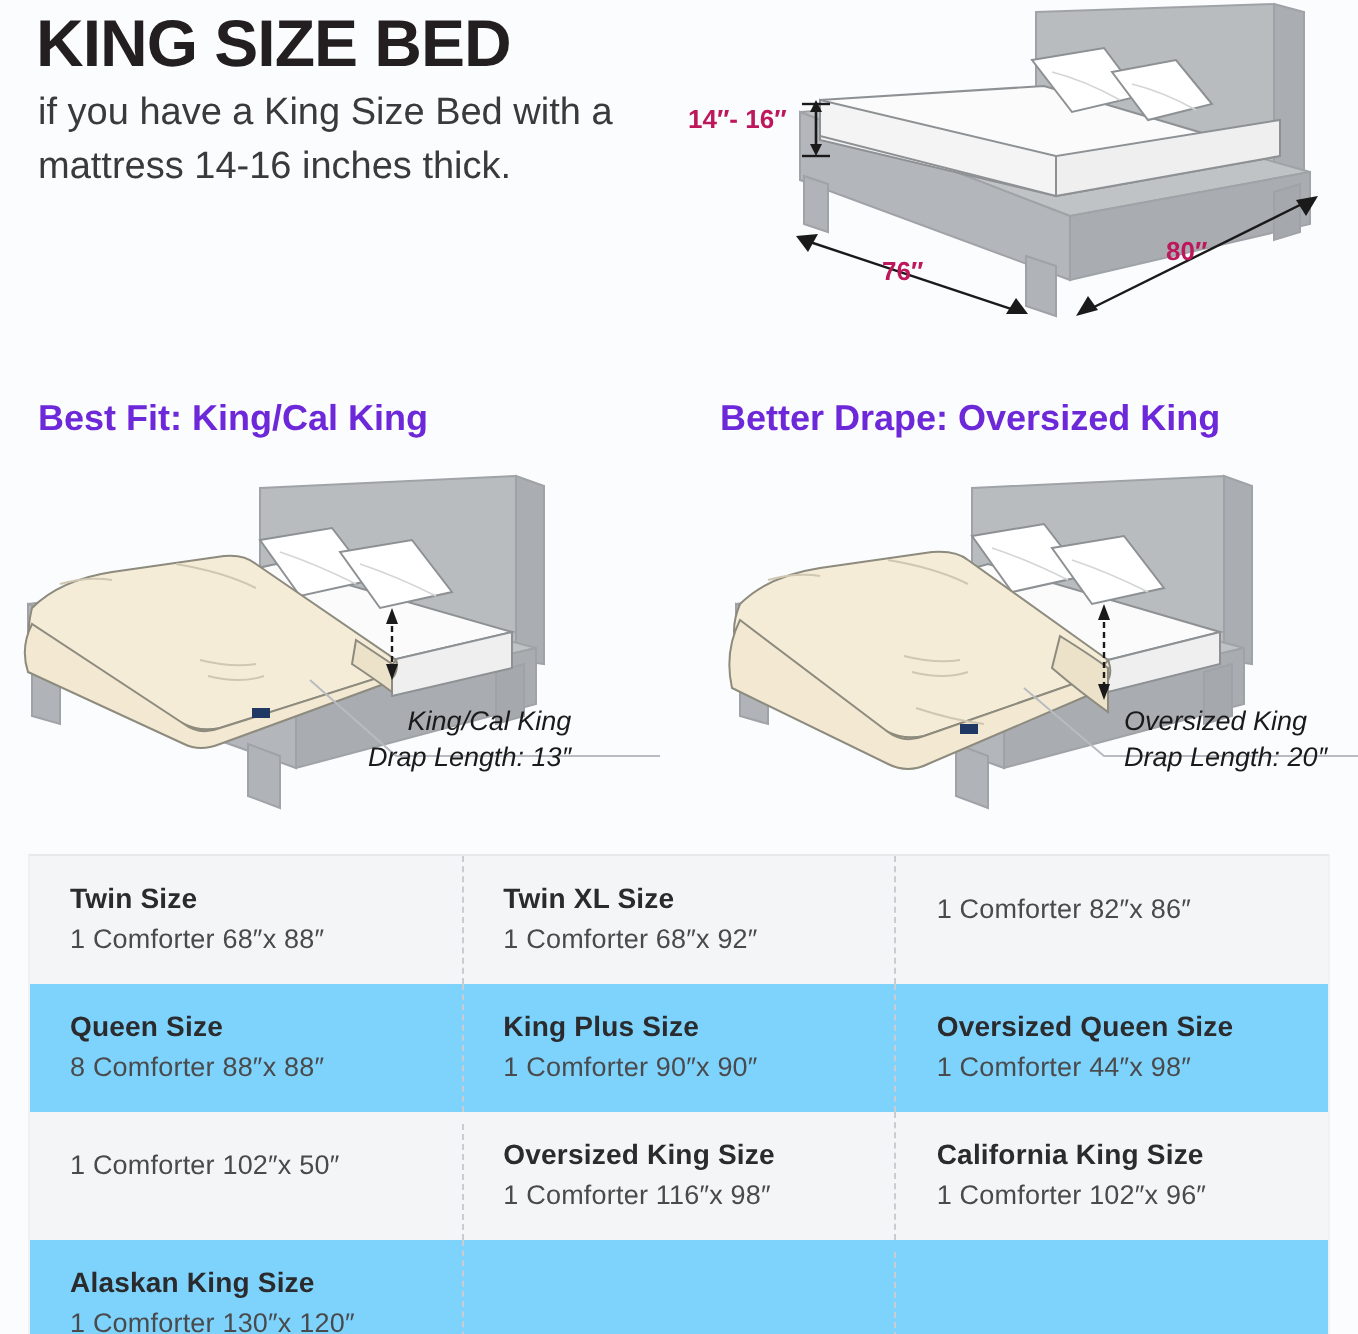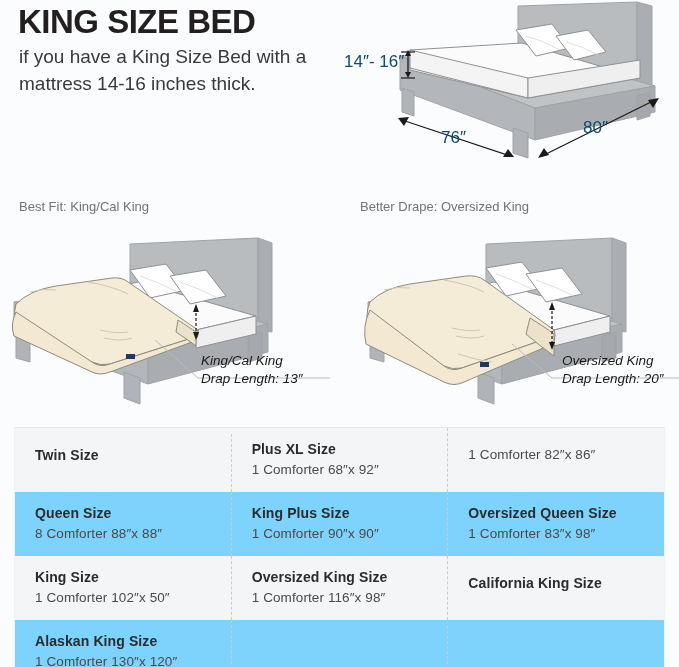--- a/index.html
+++ b/index.html
@@ -40,58 +40,58 @@
     width: 300px;
     font-size: 19px;
     line-height: 1.42;
     color: #3a3a3c;
     font-weight: 300;
   }
 
   
   .sec-head {
     position: absolute;
-    font-size: 13px;
-    color: #737373;
-    font-weight: 400;
+    font-size: 18px;
+    color: #6d28d9;
+    font-weight: 700;
     white-space: nowrap;
   }
   .sec-head.left  { left: 19px;  top: 199px; }
   .sec-head.right { left: 360px; top: 199px; }
 
   
   .illus { position: absolute; }
   .illus svg { display: block; }
 
   #top-bed   { left: 330px; top: 0px;   width: 349px; height: 180px; }
   #left-bed  { left: 0px;   top: 232px; width: 345px; height: 190px; }
   #right-bed { left: 340px; top: 232px; width: 339px; height: 190px; }
 
   
   .dim-label {
     position: absolute;
-    font-size: 17px;
-    font-weight: normal;
-    color: #0c4a6e;
+    font-size: 13px;
+    font-weight: bold;
+    color: #be185d;
     white-space: nowrap;
   }
   #dim-height { left: 344px; top: 52px; }
   #dim-width  { left: 441px; top: 128px; }
   #dim-depth  { left: 583px; top: 118px; }
 
   
   .callout {
     position: absolute;
     font-size: 13.5px;
     font-style: italic;
     color: #1a1a1a;
     line-height: 1.35;
     white-space: nowrap;
   }
-  #callout-left  { left: 201px; top: 352px; }
+  #callout-left  { left: 184px; top: 352px; text-align: right; }
   #callout-right { left: 562px; top: 352px; }
 
   
   .size-table {
     position: absolute;
     left: 14px;
     top: 427px;
     width: 651px;
     border-top: 1px solid #e6e8ea;
     border-left: 1px solid #f0f1f2;
@@ -279,56 +279,57 @@
   <div class="callout" id="callout-right">
     <div>Oversized King</div>
     <div>Drap Length: 20″</div>
   </div>
 
   <div class="size-table" id="size-table">
 
     <div class="t-row shade">
       <div class="t-cell">
         <div class="c-title">Twin Size</div>
-      </div>
-      <div class="t-cell">
-        <div class="c-title">Plus XL Size</div>
+        <div class="c-sub">1 Comforter 68″x 88″</div>
+      </div>
+      <div class="t-cell">
+        <div class="c-title">Twin XL Size</div>
         <div class="c-sub">1 Comforter 68″x 92″</div>
       </div>
       <div class="t-cell">
         <div class="c-sub">1 Comforter 82″x 86″</div>
       </div>
     </div>
 
     <div class="t-row plain">
       <div class="t-cell">
         <div class="c-title">Queen Size</div>
         <div class="c-sub">8 Comforter 88″x 88″</div>
       </div>
       <div class="t-cell">
         <div class="c-title">King Plus Size</div>
         <div class="c-sub">1 Comforter 90″x 90″</div>
       </div>
       <div class="t-cell">
         <div class="c-title">Oversized Queen Size</div>
-        <div class="c-sub">1 Comforter 83″x 98″</div>
+        <div class="c-sub">1 Comforter 44″x 98″</div>
       </div>
     </div>
 
     <div class="t-row shade">
       <div class="t-cell">
-        <div class="c-title">King Size</div>
         <div class="c-sub">1 Comforter 102″x 50″</div>
       </div>
       <div class="t-cell">
         <div class="c-title">Oversized King Size</div>
         <div class="c-sub">1 Comforter 116″x 98″</div>
       </div>
       <div class="t-cell">
         <div class="c-title">California King Size</div>
+        <div class="c-sub">1 Comforter 102″x 96″</div>
       </div>
     </div>
 
     <div class="t-row plain">
       <div class="t-cell">
         <div class="c-title">Alaskan King Size</div>
         <div class="c-sub">1 Comforter 130″x 120″</div>
       </div>
       <div class="t-cell empty">
         <div class="c-title"></div>

